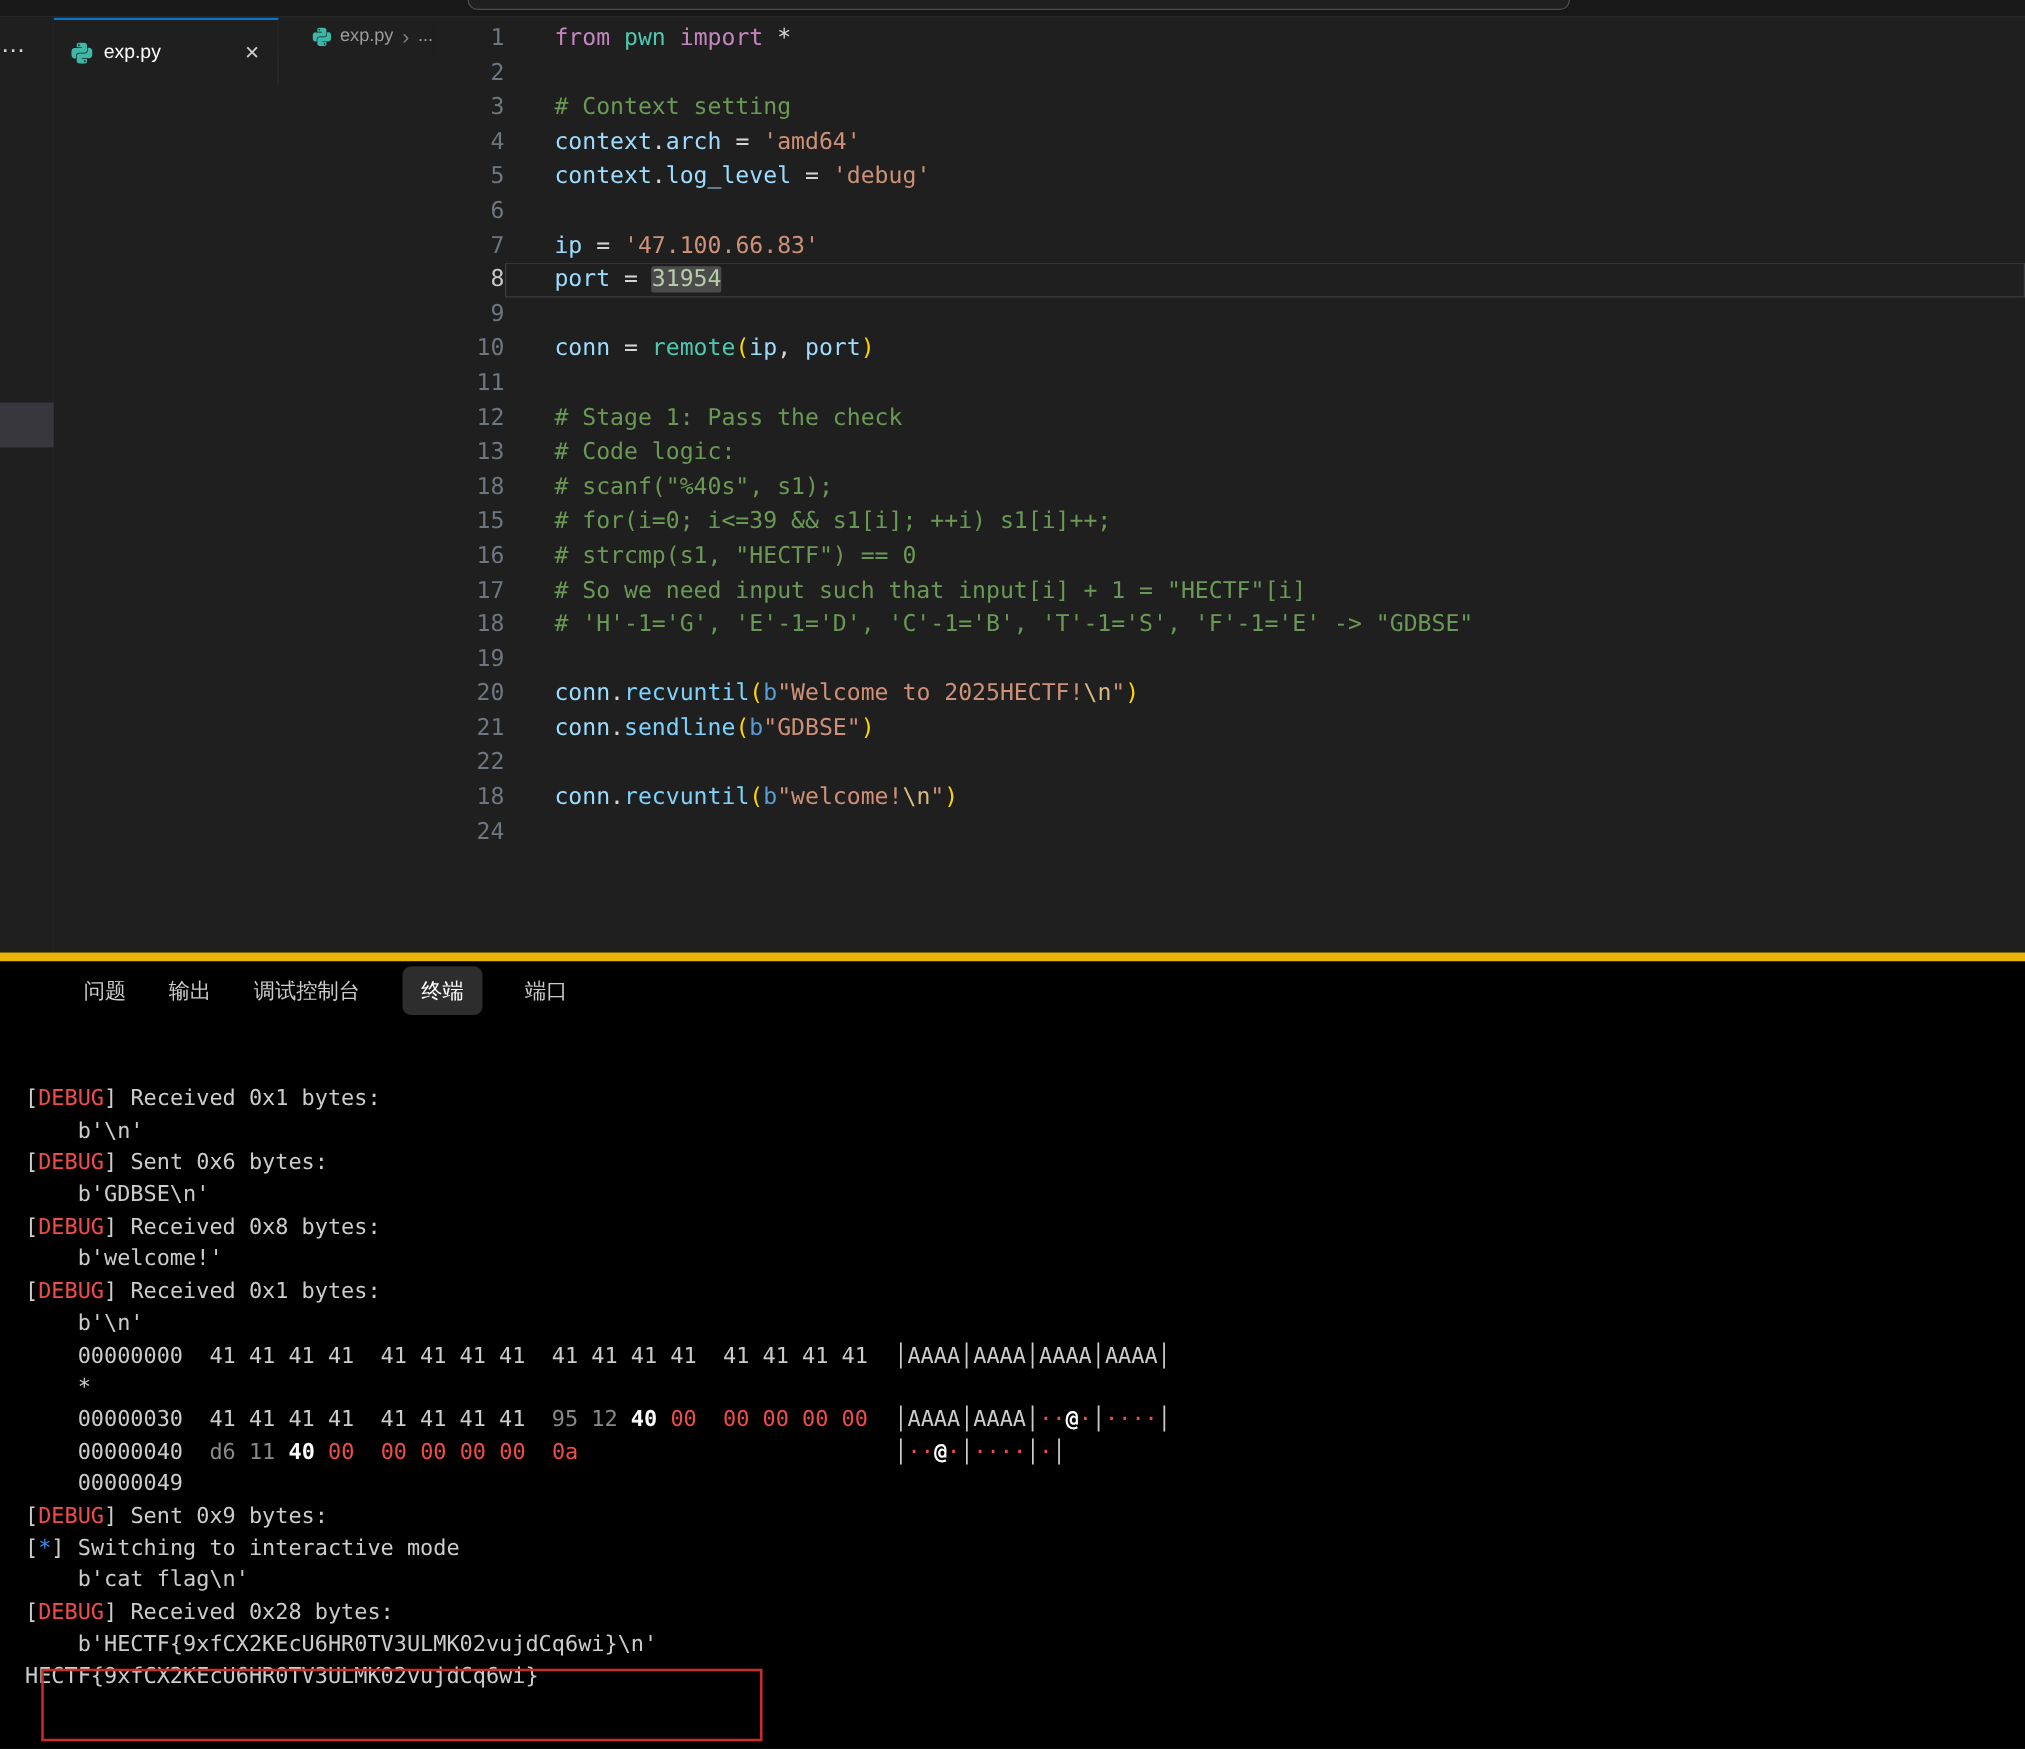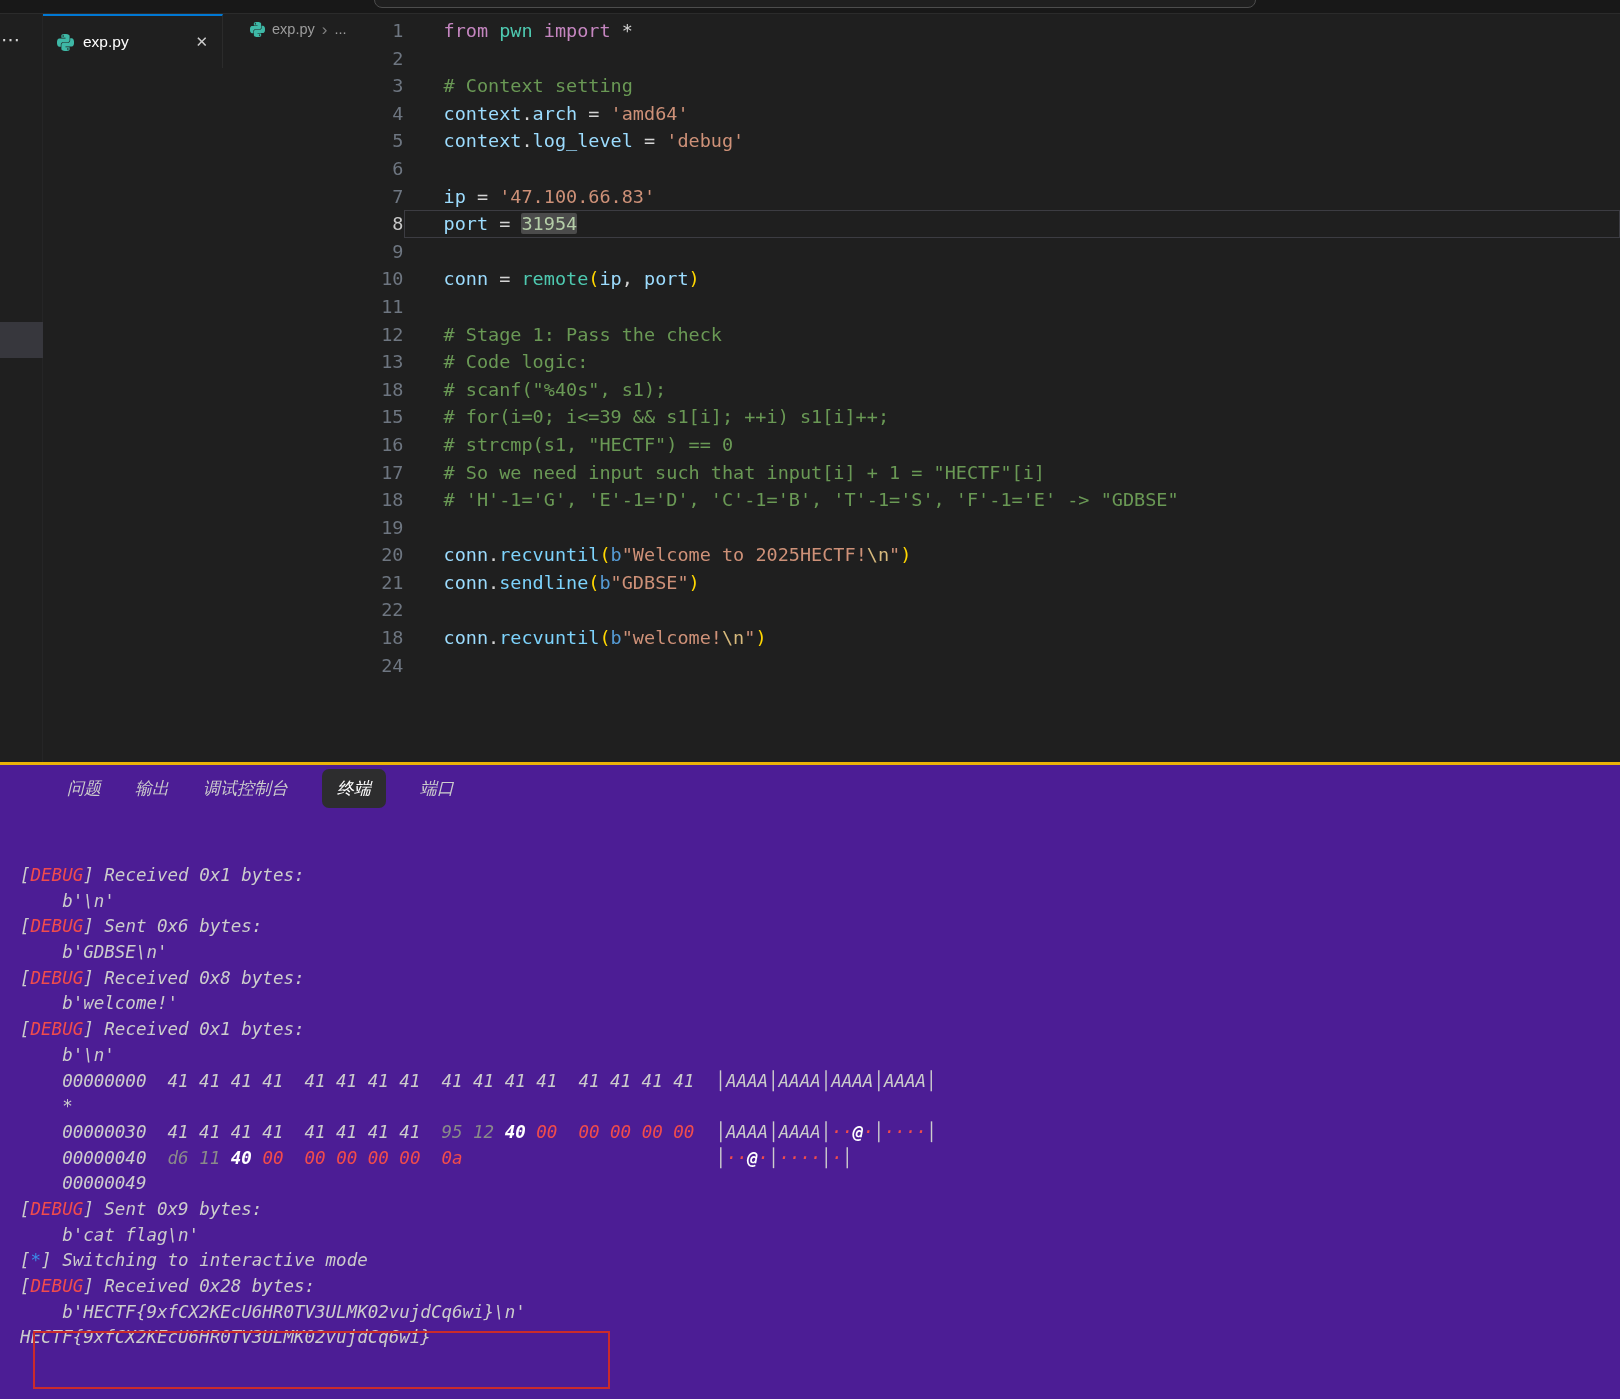--- a/index.html
+++ b/index.html
@@ -37,21 +37,21 @@
   .lc { flex:1; padding-left:40px; white-space:pre; color:#cccccc; }
   .code-line.current .ln { color:#c8c8c8; }
   .code-line.current .lc { box-shadow: inset 0 0 0 1px #3c3c42; }
 
   .s-kw{color:#C586C0}.s-cls{color:#4EC9B0}.s-var{color:#9CDCFE}.s-op{color:#D4D4D4}
   .s-str{color:#CE9178}.s-esc{color:#D7BA7D}.s-num{color:#B5CEA8}.s-fn{color:#7dd3fc}
   .s-com{color:#6A9955}.s-par{color:#FFD700}.s-b{color:#569CD6}.s-txt{color:#cccccc}
   .s-sel{background:rgba(120,120,120,.5); border-radius:2px;}
 
   
-  .panel { position:relative; height:637px; background:#4c1d95; border-top:3px solid #eab308; overflow:hidden;font-style:italic; }
+  .panel { position:relative; height:637px; background:#000000; border-top:7px solid #eab308; overflow:hidden; }
   .panel-tabs { display:flex; align-items:center; height:46px; padding-left:67px; gap:34px; }
   .panel-tab { color:#cccccc; font-size:17px; padding:8px 0; cursor:pointer; white-space:nowrap; }
   .panel-tab.active { background:#2d2d2e; color:#ffffff; border-radius:7px; padding:8px 15px; }
 
   .terminal { margin-top:52px; padding-left:20px; font-family:"DejaVu Sans Mono", monospace;
               font-size:17.5px; line-height:25.7px; }
   .t-line { white-space:pre; height:25.7px; }
   .t-w{color:#cccccc}.t-r{color:#f14c4c}.t-bl{color:#3b8eea}.t-d{color:#8a8a8a}
   .t-bw{color:#ffffff;font-weight:bold}
 
@@ -214,20 +214,20 @@
       <div class="t-line"><span class="t-w">[</span><span class="t-r">DEBUG</span><span class="t-w">] Received 0x8 bytes:</span></div>
       <div class="t-line"><span class="t-w">    b'welcome!'</span></div>
       <div class="t-line"><span class="t-w">[</span><span class="t-r">DEBUG</span><span class="t-w">] Received 0x1 bytes:</span></div>
       <div class="t-line"><span class="t-w">    b'\n'</span></div>
       <div class="t-line"><span class="t-w">    00000000  41 41 41 41  41 41 41 41  41 41 41 41  41 41 41 41  │AAAA│AAAA│AAAA│AAAA│</span></div>
       <div class="t-line"><span class="t-w">    *</span></div>
       <div class="t-line"><span class="t-w">    00000030  41 41 41 41  41 41 41 41  </span><span class="t-d">95</span><span class="t-w"> </span><span class="t-d">12</span><span class="t-w"> </span><span class="t-bw">40</span><span class="t-w"> </span><span class="t-r">00</span><span class="t-w">  </span><span class="t-r">00 00 00 00</span><span class="t-w">  │AAAA│AAAA│</span><span class="t-r">··</span><span class="t-bw">@</span><span class="t-r">·</span><span class="t-w">│</span><span class="t-r">····</span><span class="t-w">│</span></div>
       <div class="t-line"><span class="t-w">    00000040  </span><span class="t-d">d6</span><span class="t-w"> </span><span class="t-d">11</span><span class="t-w"> </span><span class="t-bw">40</span><span class="t-w"> </span><span class="t-r">00</span><span class="t-w">  </span><span class="t-r">00 00 00 00</span><span class="t-w">  </span><span class="t-r">0a</span><span class="t-w">                        </span><span class="t-w">│</span><span class="t-r">··</span><span class="t-bw">@</span><span class="t-r">·</span><span class="t-w">│</span><span class="t-r">····</span><span class="t-w">│</span><span class="t-r">·</span><span class="t-w">│</span></div>
       <div class="t-line"><span class="t-w">    00000049</span></div>
       <div class="t-line"><span class="t-w">[</span><span class="t-r">DEBUG</span><span class="t-w">] Sent 0x9 bytes:</span></div>
+      <div class="t-line"><span class="t-w">[</span><span class="t-bl">*</span><span class="t-w">] Switching to interactive mode</span></div>
       <div class="t-line"><span class="t-w">    b'cat flag\n'</span></div>
-      <div class="t-line"><span class="t-w">[</span><span class="t-bl">*</span><span class="t-w">] Switching to interactive mode</span></div>
       <div class="t-line"><span class="t-w">[</span><span class="t-r">DEBUG</span><span class="t-w">] Received 0x28 bytes:</span></div>
       <div class="t-line"><span class="t-w">    b'HECTF{9xfCX2KEcU6HR0TV3ULMK02vujdCq6wi}\n'</span></div>
       <div class="t-line"><span class="t-w">HECTF{9xfCX2KEcU6HR0TV3ULMK02vujdCq6wi}</span></div>
     </div>
   <div class="anno-box"></div>
 </div>
 
 </body></html>

